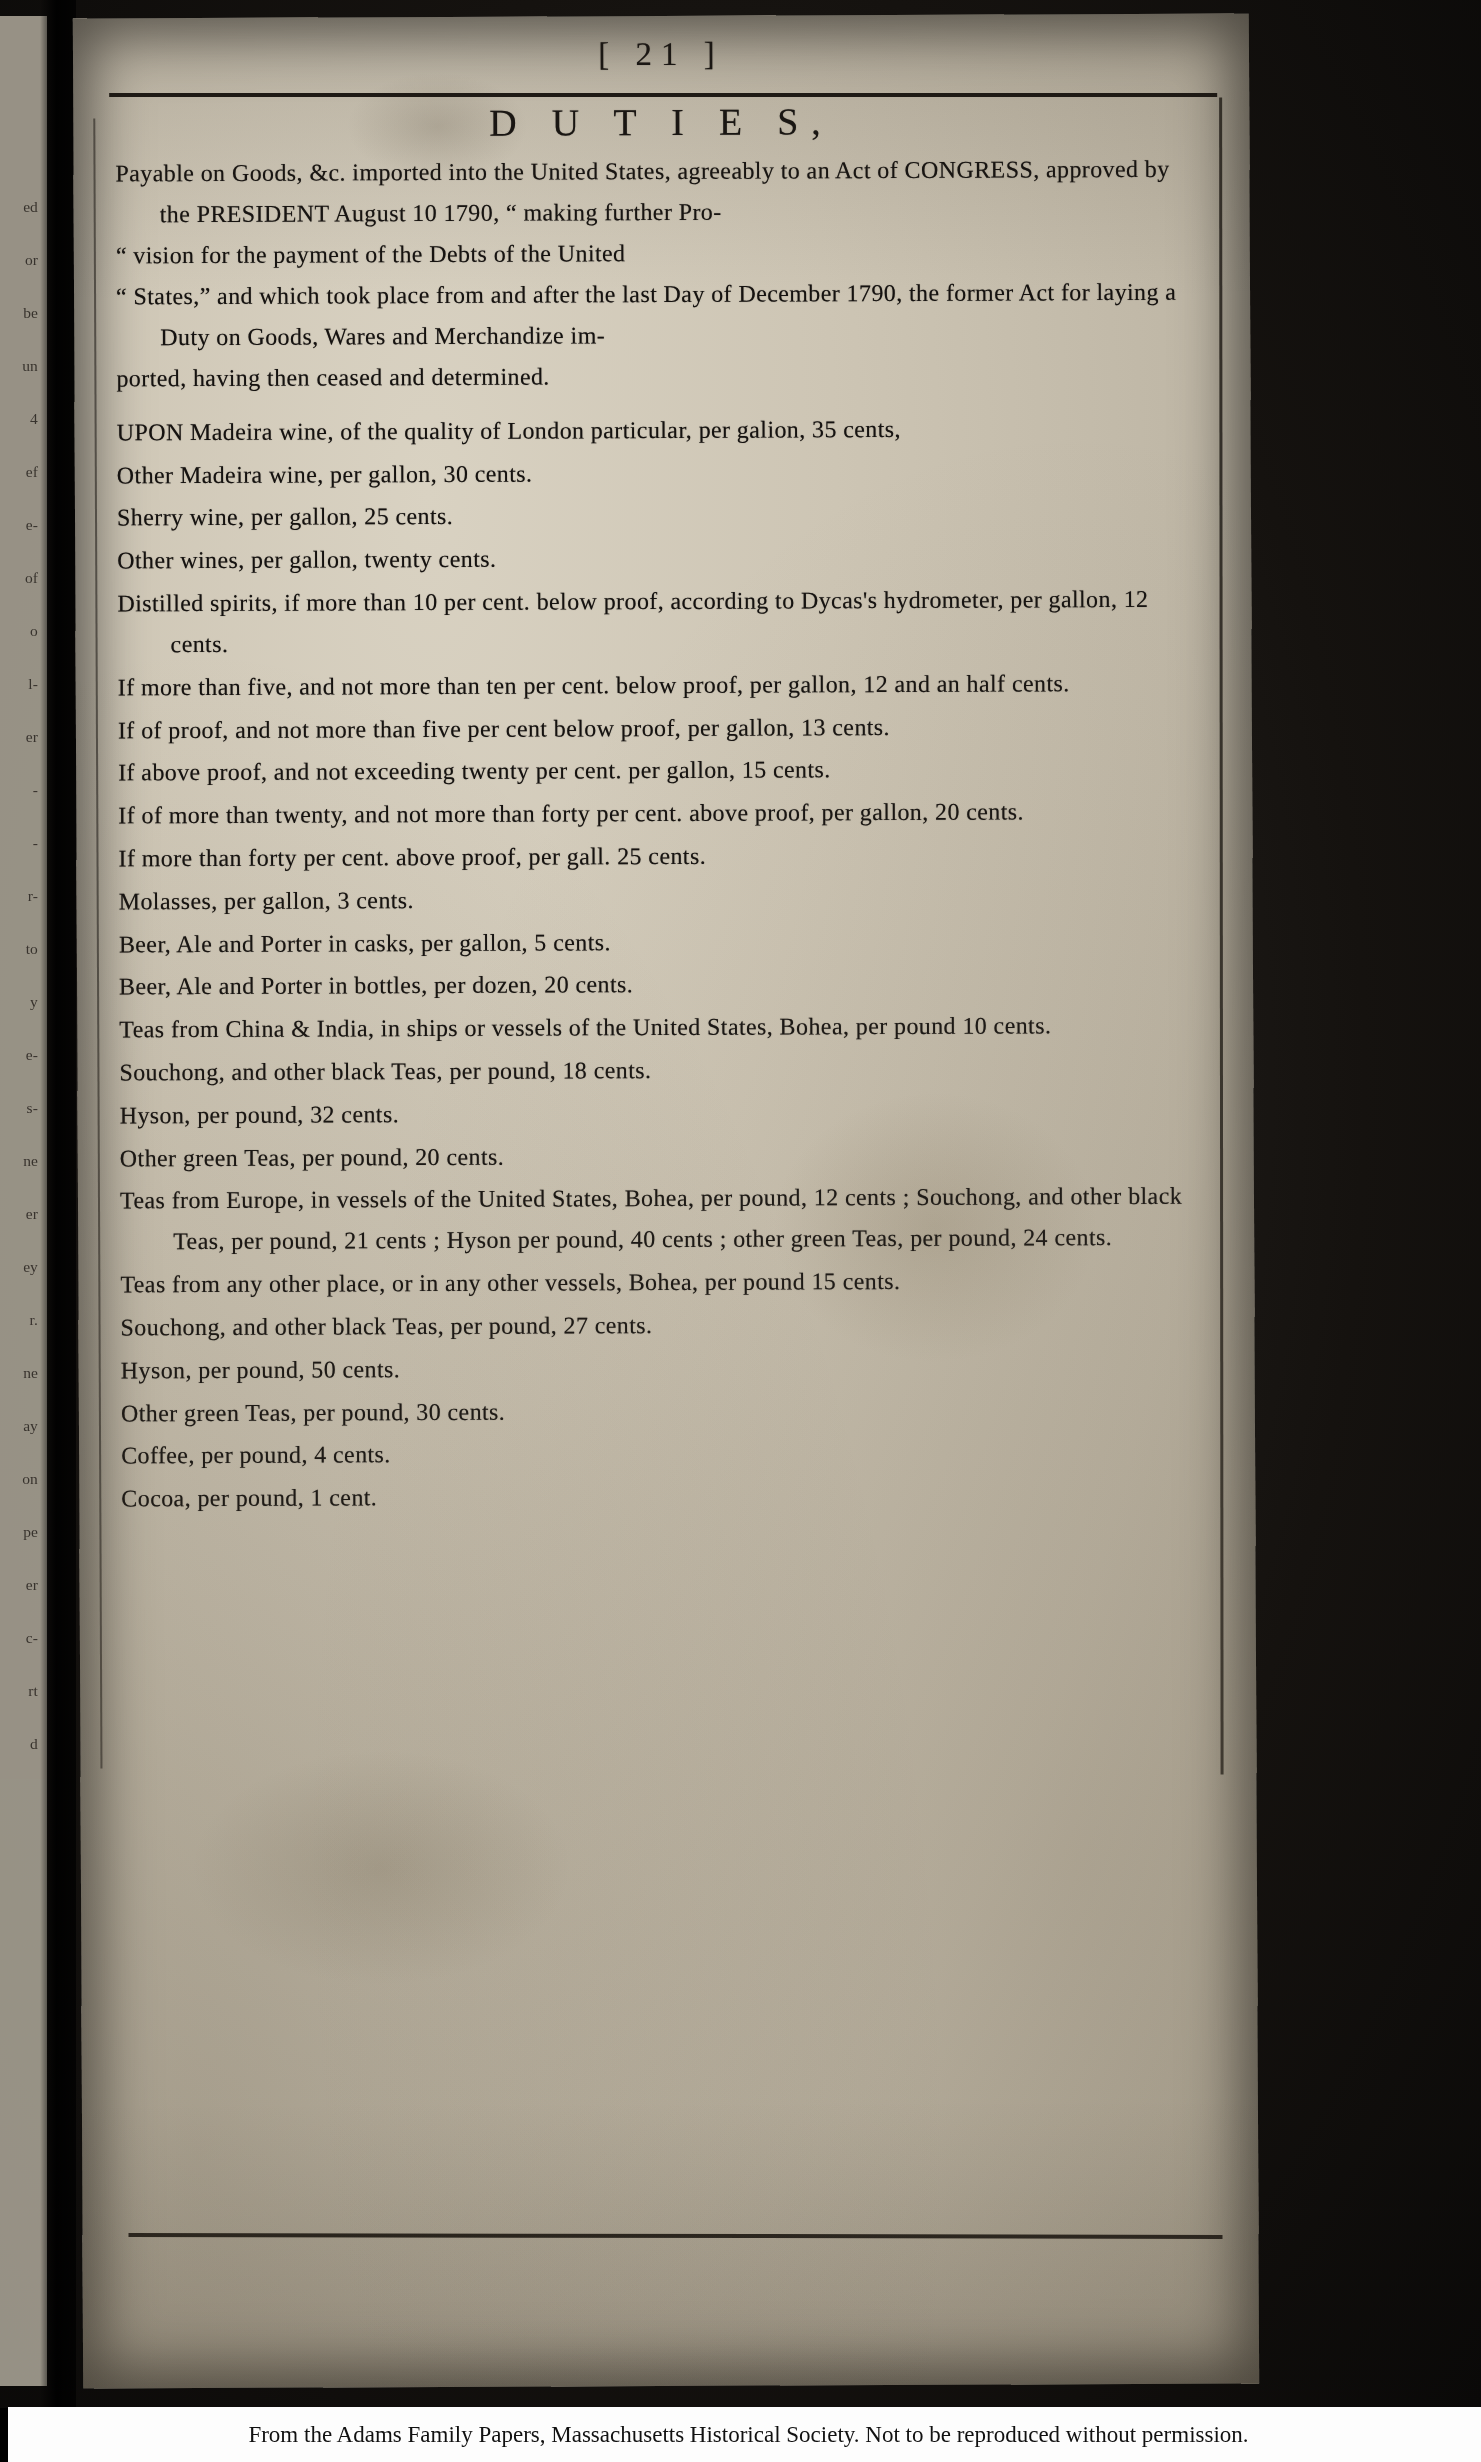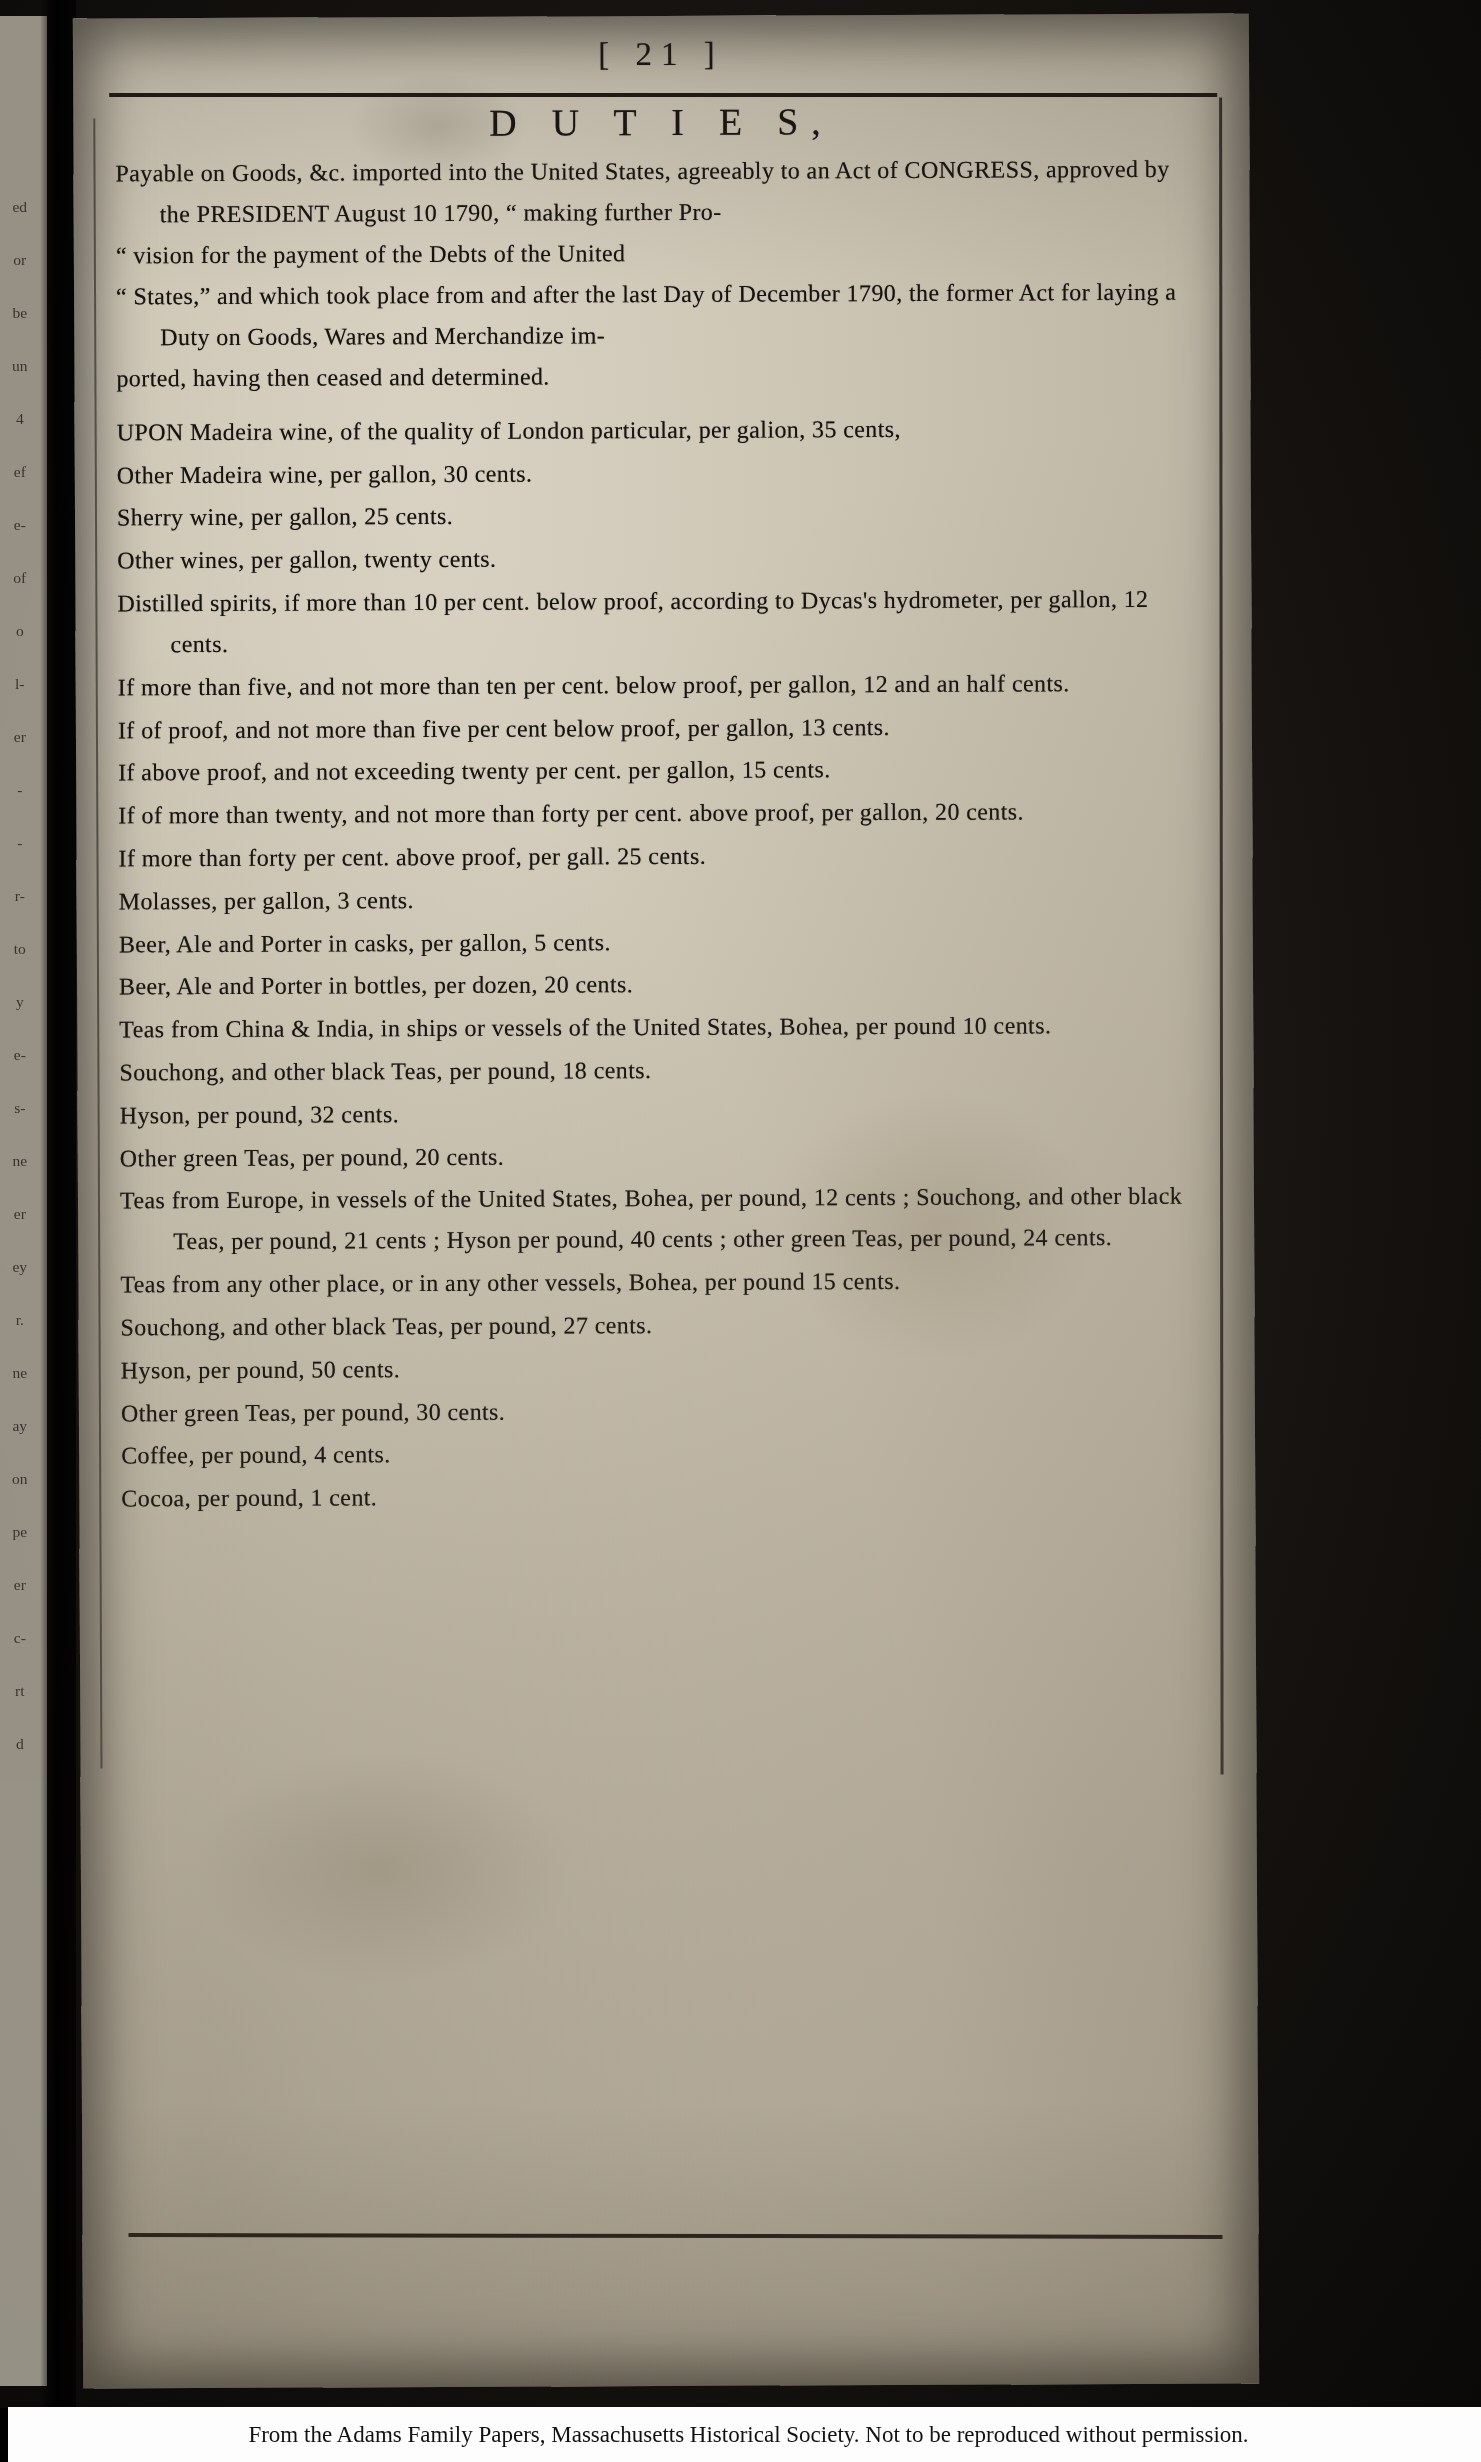--- a/index.html
+++ b/index.html
@@ -37,21 +37,21 @@
   }
   .facing-text {
     position: absolute;
     left: 1.8px; top: 164px;
     width: 36px;
     font-size: 15.5px;
     line-height: 53px;
     color: #2a2520;
     font-family: "Liberation Serif", serif;
     opacity: 0.85;
-    text-align: center;
+    text-align: right;
   }
   .facing-text span { display: block; }
 
   
   .gutter {
     position: absolute;
     left: 40px; top: 0;
     width: 36px;
     height: 2408px;
     background: linear-gradient(90deg, rgba(0,0,0,0.0) 0%, rgba(0,0,0,0.92) 45%, rgba(0,0,0,0.75) 100%);

